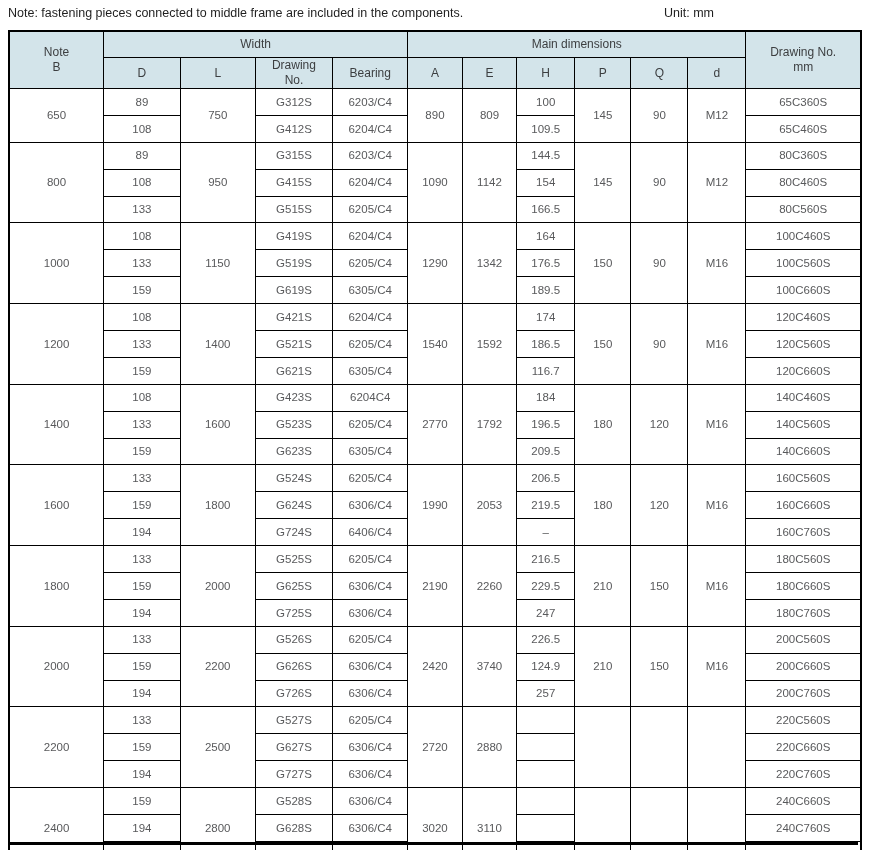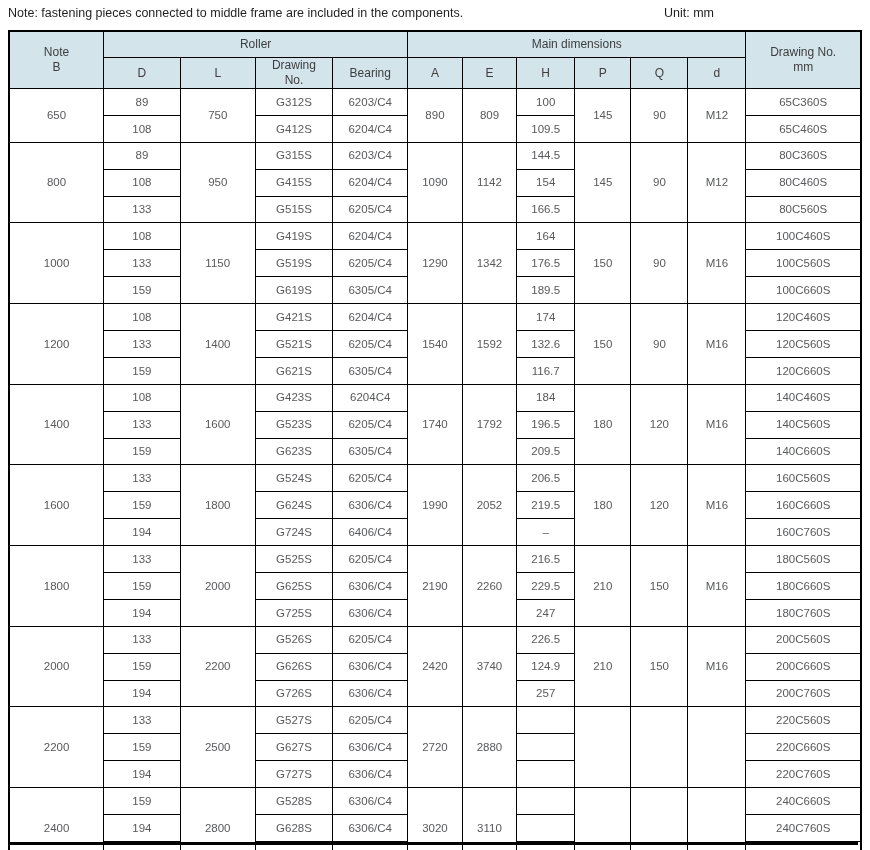--- a/index.html
+++ b/index.html
@@ -82,21 +82,21 @@
         <col style="width:6.8%">
         <col style="width:6.6%">
       <col style="width:6.7%">
         <col style="width:6.8%">
         <col style="width:13.5%">
     </colgroup>
     <thead>
       <tr>
         <th rowspan="2">Note
 B</th>
-        <th colspan="4">Roller</th>
+        <th colspan="4">Width</th>
         <th colspan="6">Main dimensions</th>
         <th rowspan="2">Drawing No.
 mm</th>
       </tr>
       <tr>
         <th>D</th>
         <th>L</th>
         <th>Drawing
 No.</th>
         <th>Bearing</th>
@@ -197,37 +197,37 @@
           <td>174</td>
           <td rowspan="3">150</td>
           <td rowspan="3">90</td>
           <td rowspan="3">M16</td>
           <td>120C460S</td>
         </tr>
         <tr>
           <td>133</td>
           <td>G521S</td>
           <td>6205/C4</td>
-          <td>132.6</td>
+          <td>186.5</td>
           <td>120C560S</td>
         </tr>
         <tr>
           <td>159</td>
           <td>G621S</td>
           <td>6305/C4</td>
           <td>116.7</td>
           <td>120C660S</td>
         </tr>
         <tr>
           <td rowspan="3">1400</td>
           <td>108</td>
           <td rowspan="3">1600</td>
           <td>G423S</td>
           <td>6204C4</td>
-          <td rowspan="3">1740</td>
+          <td rowspan="3">2770</td>
           <td rowspan="3">1792</td>
           <td>184</td>
           <td rowspan="3">180</td>
           <td rowspan="3">120</td>
           <td rowspan="3">M16</td>
           <td>140C460S</td>
         </tr>
         <tr>
           <td>133</td>
           <td>G523S</td>
@@ -242,21 +242,21 @@
           <td>209.5</td>
           <td>140C660S</td>
         </tr>
         <tr>
           <td rowspan="3">1600</td>
           <td>133</td>
           <td rowspan="3">1800</td>
           <td>G524S</td>
           <td>6205/C4</td>
           <td rowspan="3">1990</td>
-          <td rowspan="3">2052</td>
+          <td rowspan="3">2053</td>
           <td>206.5</td>
           <td rowspan="3">180</td>
           <td rowspan="3">120</td>
           <td rowspan="3">M16</td>
           <td>160C560S</td>
         </tr>
         <tr>
           <td>159</td>
           <td>G624S</td>
           <td>6306/C4</td>

